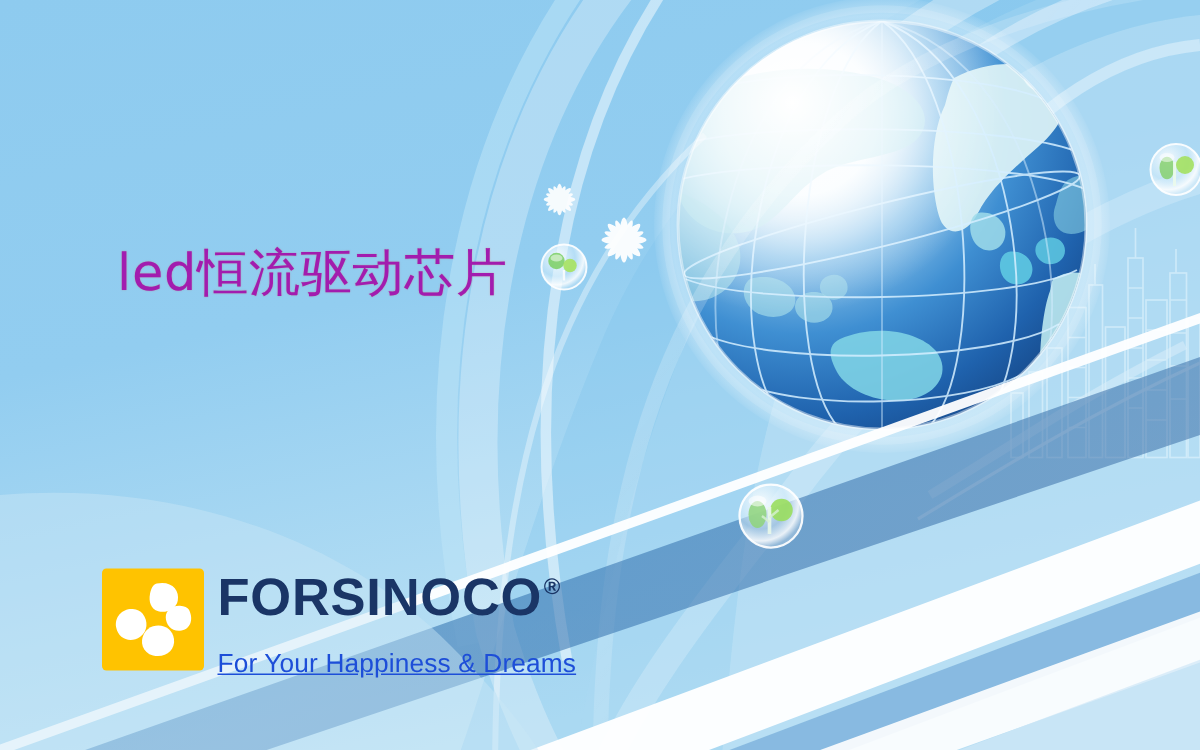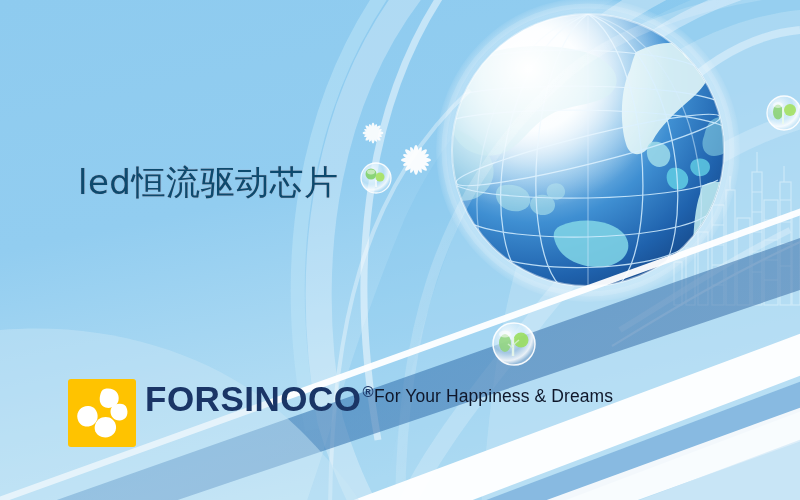--- a/index.html
+++ b/index.html
@@ -18,21 +18,21 @@
 
   
   #headline{
     position:absolute;
     left:78px; top:158px;
     width:360px;
     z-index:40;
     pointer-events:none;
   }
   #headline .hl-line{
-    color:#0c4a6e;
+    color:#a21caf;
     font-family:"DejaVu Sans","Liberation Sans",sans-serif;
     font-size:34px;
     line-height:1.42;
     font-weight:400;
     letter-spacing:0.5px;
     white-space:nowrap;
     text-shadow:0 0 1px rgba(242,34,0,.35);
   }
   #headline .hl-line.second{ padding-left:18px; }
 
@@ -49,21 +49,21 @@
     background:#ffc300;
     border-radius:3px;
     flex:0 0 auto;
     position:relative;
   }
   #logo-mark svg{display:block;width:68px;height:68px;}
   #logo-text{
     margin-left:9px;
     padding-top:3px;
     display:flex;
-    flex-direction:row;
+    flex-direction:column;
   }
   #logo-wordmark{
     font-family:"Liberation Sans","DejaVu Sans",sans-serif;
     font-weight:700;
     font-size:35px;
     line-height:0.98;
     color:#1a3566;
     letter-spacing:0.5px;
     white-space:nowrap;
     display:flex;
@@ -72,24 +72,25 @@
   #logo-reg{
     font-size:15px;
     line-height:1;
     font-weight:700;
     margin-top:2px;
     margin-left:1px;
   }
   #logo-tagline{
     font-family:"Liberation Sans","DejaVu Sans",sans-serif;
     font-size:17.5px;
-    color:#0f172a;
-    margin-top:4px;
+    color:#1d4ed8;
+    margin-top:16px;
     letter-spacing:0.1px;
     white-space:nowrap;
+    text-decoration:underline;
   }
 </style>
 </head>
 <body>
 
 <div id="banner">
 
   <svg class="layer" viewBox="0 0 800 500" preserveAspectRatio="none">
     <defs>
       <linearGradient id="bgGrad" x1="0" y1="0" x2="0.35" y2="1">

